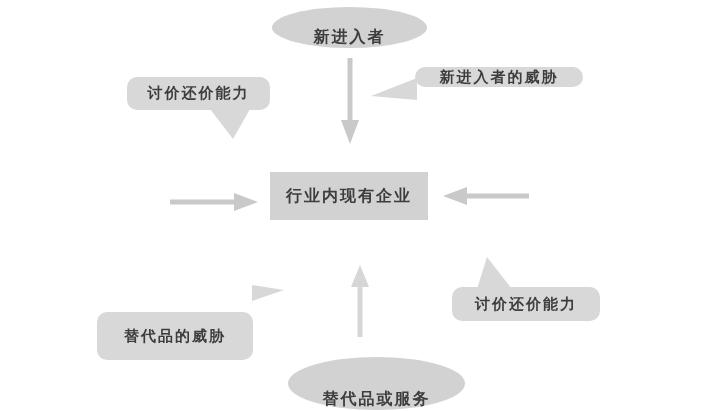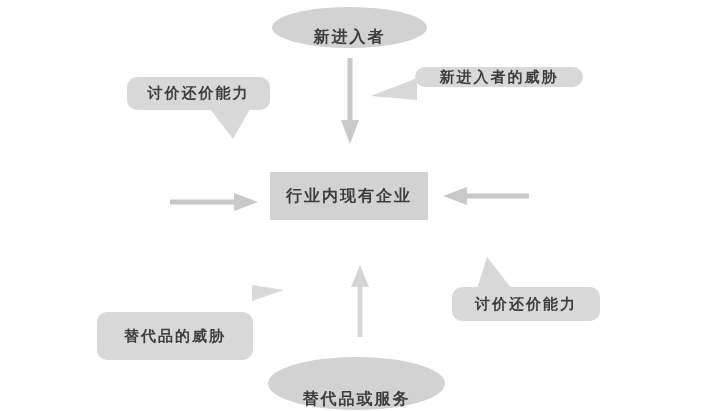--- a/index.html
+++ b/index.html
@@ -52,21 +52,21 @@
   .arrow line { stroke: var(--arrow); stroke-width: 5; }
   .arrow polygon { fill: var(--arrow); }
   .arrow.light line { stroke: var(--arrow-light); }
   .arrow.light polygon { fill: var(--arrow-light); }
 
   
   #node-new-entrants { left: 272px; top: 7px;   width: 155px; height: 41px; font-size: 16px; }
   #node-suppliers    { left: 8px;   top: 176px; width: 132px; height: 53px; font-size: 16px; }
   #node-incumbents   { left: 270px; top: 172px; width: 158px; height: 48px; font-size: 16px; }
   #node-buyers       { left: 532px; top: 167px; width: 146px; height: 48px; font-size: 16px; }
-  #node-substitutes  { left: 268px; top: 357px; width: 177px; height: 53px; font-size: 16px; }
+  #node-substitutes  { left: 288px; top: 357px; width: 177px; height: 53px; font-size: 16px; }
 
   
   #callout-bp-suppliers  { left: 127px; top: 77px;  width: 143px; height: 33px; font-size: 15px; }
   #callout-new-entrants  { left: 415px; top: 67px;  width: 168px; height: 20px; font-size: 15px; }
   #callout-substitutes   { left: 97px;  top: 280px; width: 156px; height: 48px; font-size: 15px; margin-top: 32px; }
   #callout-bp-buyers     { left: 452px; top: 287px; width: 148px; height: 34px; font-size: 15px; }
 
   
   #tail-bp-suppliers  { left: 203px; top: 108px; }
   #tail-new-entrants  { left: 370px; top: 76px; }

